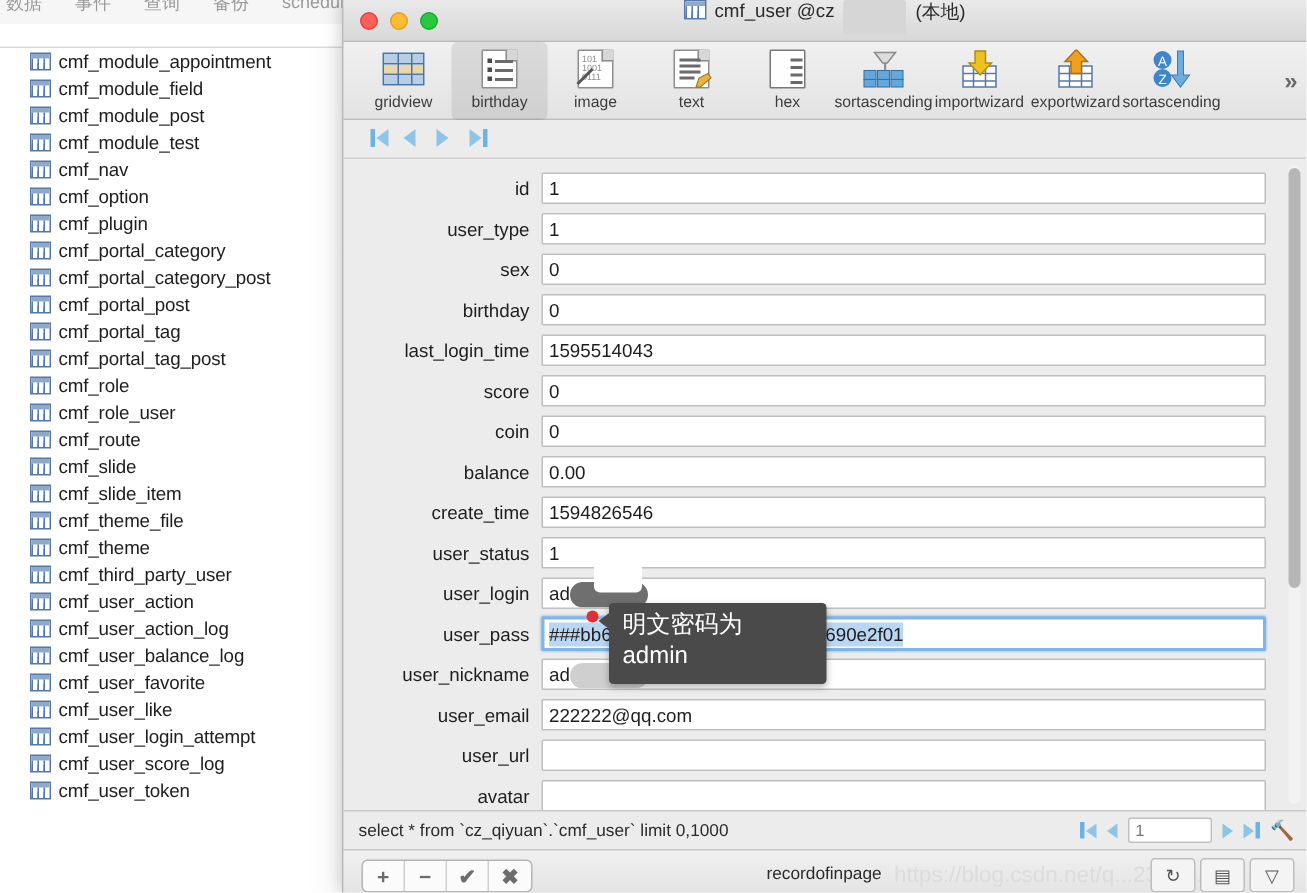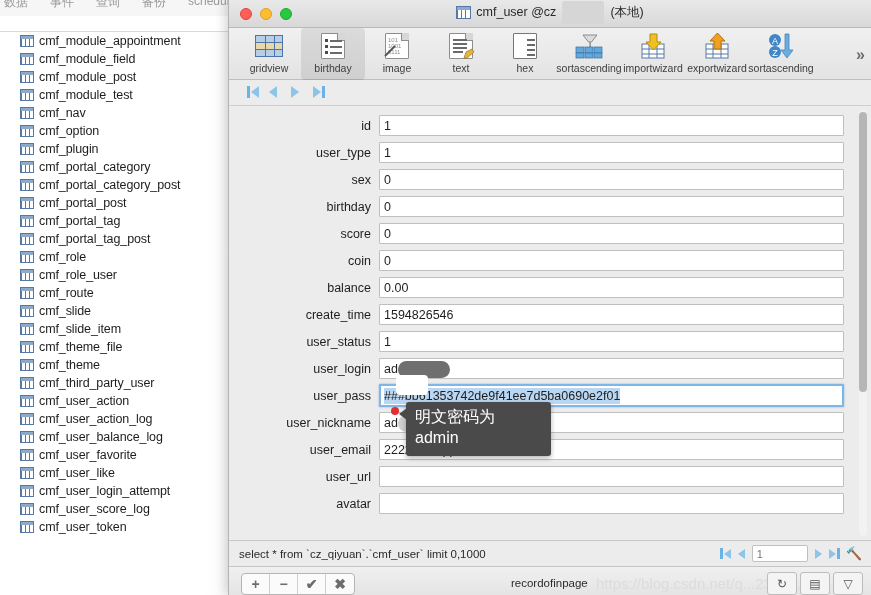--- a/index.html
+++ b/index.html
@@ -103,21 +103,21 @@
   .traffic {
     display: flex; gap: 8px; margin-left: 11px;
   }
   .dot { width: 12px; height: 12px; border-radius: 50%; }
   .dot.red { background: #ff5f57; border: 1px solid #e0443e; }
   .dot.yellow { background: #febc2e; border: 1px solid #dea123; }
   .dot.green { background: #28c840; border: 1px solid #1aab29; }
 
   .win-title {
     position: absolute; left: 0; right: 0; top: 0; height: 24px;
-    display: flex; align-items: center; justify-content: center;
+    display: flex; align-items: flex-start; justify-content: center;
     gap: 5px; font-size: 12.5px; color: #2a2a2a;
     pointer-events: none;
   }
   .win-title .tbl-icon { width: 15px; height: 13px; }
   .title-redact {
     display: inline-block;
     width: 42px; height: 23px;
     background: #d6d6d6;
     border-radius: 2px;
     vertical-align: middle;
@@ -645,21 +645,21 @@
       </div>
       <div class="navbtn">
         <div class="wrap">
             <div class="tri right"></div>
             <div class="bar"></div>
           </div>
       </div>
     </div>
 
     <div class="formbody">
-      <div id="form-rows" style="padding-top:6px;padding-left:18px;">
+      <div id="form-rows" style="padding-top:6px;">
           <div class="frow">
             <div class="flabel">id</div>
             <div class="finput">
               <span>1</span>
             </div>
           </div>
           <div class="frow">
             <div class="flabel">user_type</div>
             <div class="finput">
               <span>1</span>
@@ -668,20 +668,26 @@
           <div class="frow">
             <div class="flabel">sex</div>
             <div class="finput">
               <span>0</span>
             </div>
           </div>
           <div class="frow">
             <div class="flabel">birthday</div>
             <div class="finput">
               <span>0</span>
+            </div>
+          </div>
+          <div class="frow">
+            <div class="flabel">last_login_time</div>
+            <div class="finput">
+              <span>1595514043</span>
             </div>
           </div>
           <div class="frow">
             <div class="flabel">score</div>
             <div class="finput">
               <span>0</span>
             </div>
           </div>
           <div class="frow">
             <div class="flabel">coin</div>

